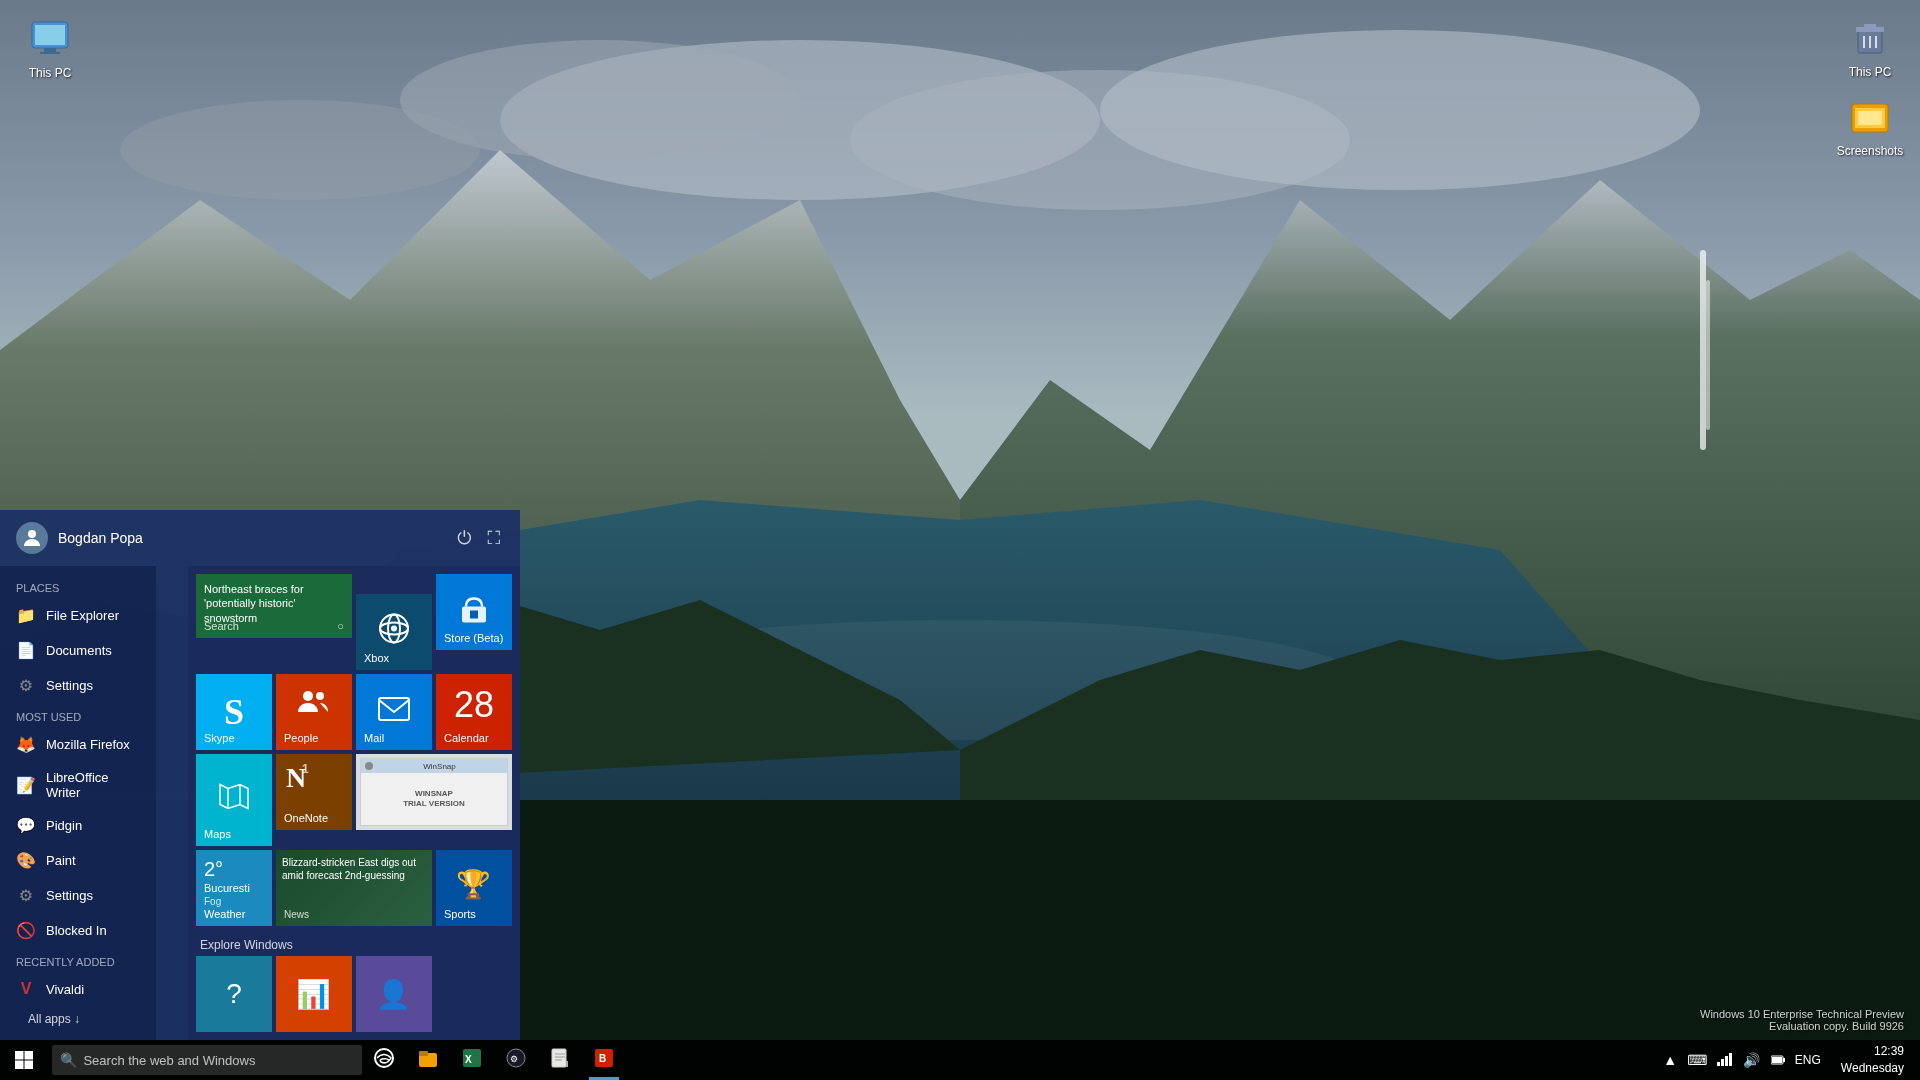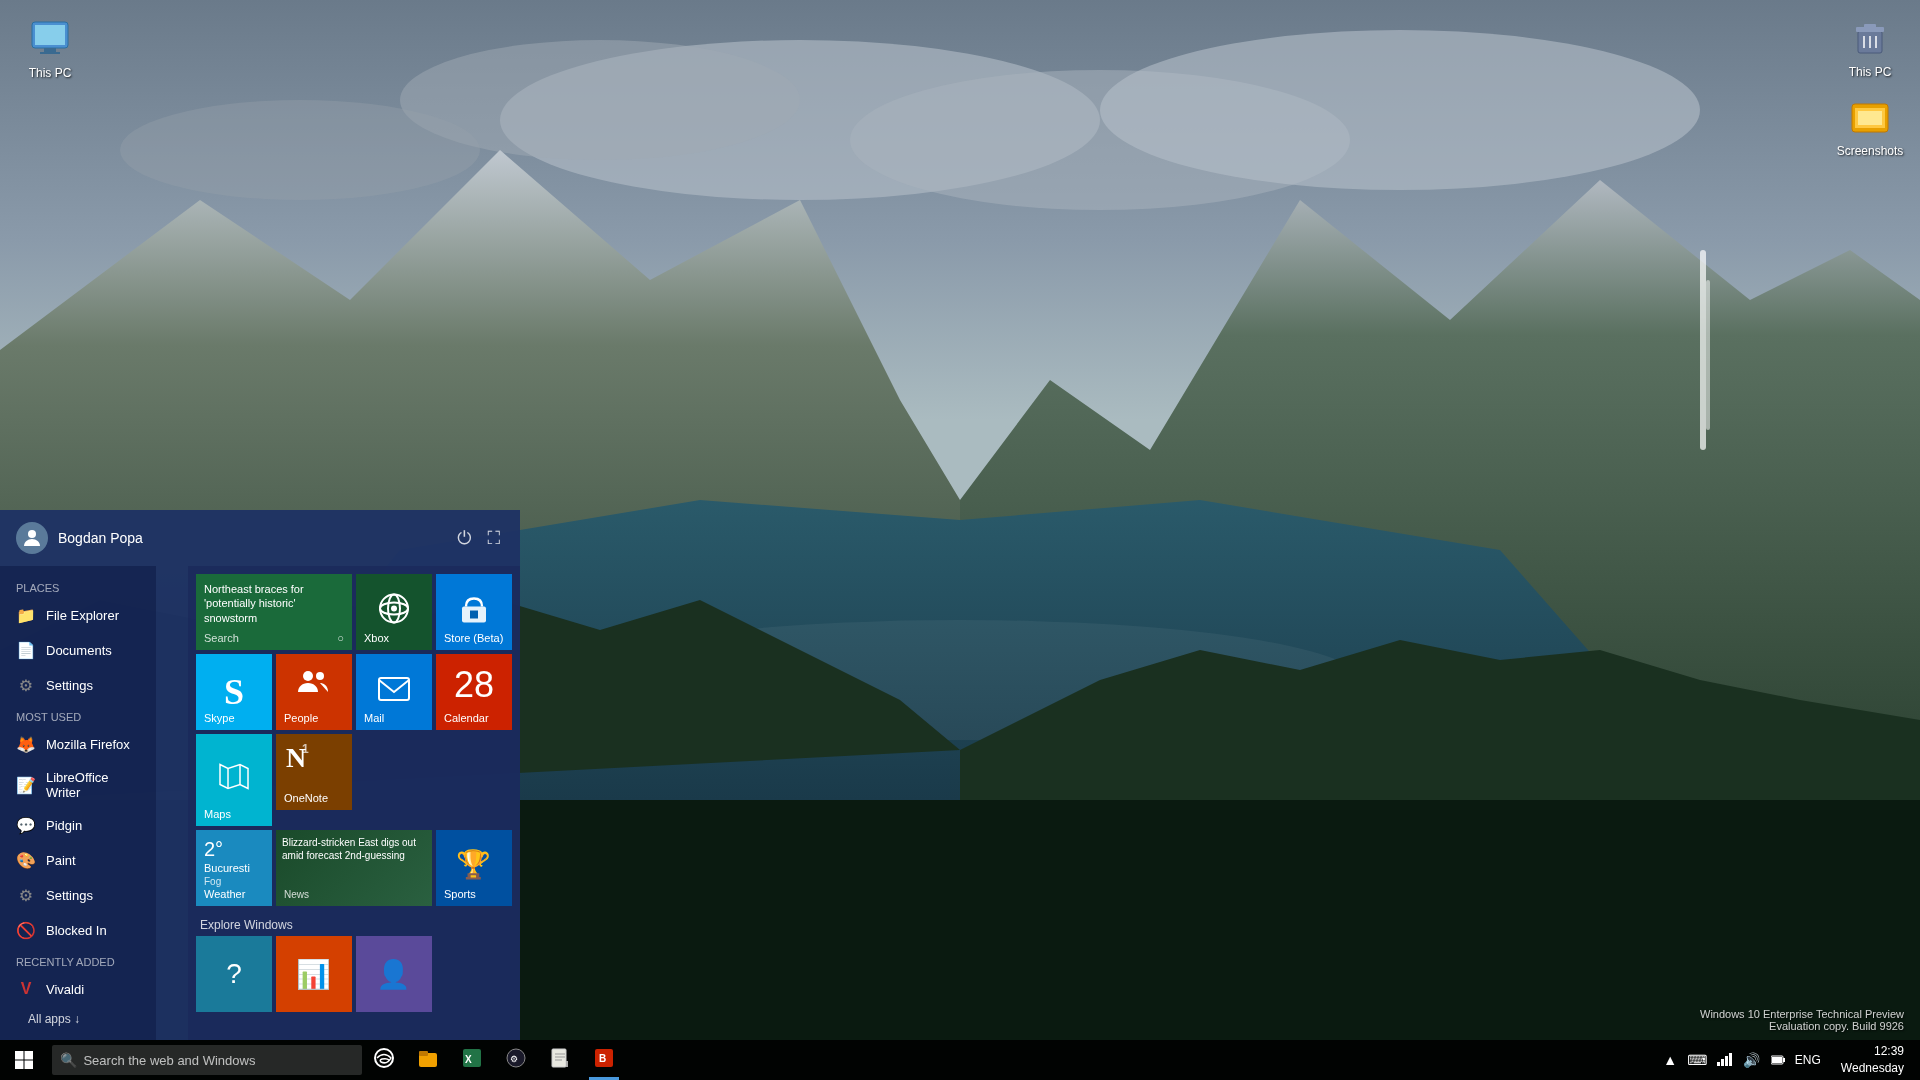--- a/index.html
+++ b/index.html
@@ -211,21 +211,21 @@
     .tile {
       position: relative;
       cursor: pointer;
       overflow: hidden;
     }
 
     .tile-sm { width: 76px; height: 76px; }
     .tile-wide { width: 156px; height: 76px; grid-column: span 2; }
 
     .tile-news { background: #1a6a3a; }
-    .tile-xbox { background: #14532d; }
+    .tile-xbox { background: #0c4a6e; margin-top: 20px; }
     .tile-store { background: #0078d7; }
     .tile-skype { background: #0af; }
     .tile-people { background: #d43; }
     .tile-mail { background: #0078d7; }
     .tile-calendar { background: #e44; }
 
     .tile-label {
       position: absolute;
       bottom: 6px;
       left: 8px;
@@ -543,21 +543,21 @@
 
         <div class="all-apps-btn">
           <span>All apps ↓</span>
         </div>
       </div>
 
       <div id="start-menu-tiles">
 
         <div style="display:flex;gap:4px;margin-bottom:4px;">
 
-          <div class="tile tile-wide tile-news" style="position:relative;width:156px;height:76px;">
+          <div class="tile tile-wide tile-news" style="position:relative;width:156px;height:64px;">
             <div class="news-tile-text">
               <span>Northeast braces for 'potentially historic' snowstorm</span>
             </div>
             <div class="news-tile-search">
               <span>Search</span>
               <span>○</span>
             </div>
           </div>
 
           <div class="tile tile-sm tile-xbox" style="position:relative;width:76px;height:76px;">
@@ -631,20 +631,33 @@
             </div>
             <div class="tile-label">Maps</div>
           </div>
 
           <div class="tile tile-sm" style="position:relative;width:76px;height:76px;background:#7B3F00;">
             <div style="position:absolute;top:8px;left:10px;color:white;font-size:28px;font-weight:bold;font-family:serif;">N</div>
             <div style="position:absolute;top:8px;left:26px;color:rgba(255,255,255,0.7);font-size:12px;font-weight:bold;">1</div>
             <div class="tile-label">OneNote</div>
           </div>
 
+          <div class="tile tile-wide" style="position:relative;width:156px;height:76px;background:#d8dde0;">
+            <div style="position:absolute;inset:4px;background:#f0f0f0;border:1px solid #ccc;">
+              <div style="background:#c0d4e8;height:14px;display:flex;align-items:center;padding:0 4px;gap:3px;">
+                <div style="width:8px;height:8px;background:#888;border-radius:50%;"></div>
+                <div style="flex:1;text-align:center;font-size:8px;color:#333;">WinSnap</div>
+              </div>
+              <div style="display:flex;align-items:center;justify-content:center;height:calc(100% - 14px);">
+                <div style="text-align:center;font-size:8px;color:#555;font-weight:bold;line-height:1.3;">
+                  WINSNAP<br>TRIAL VERSION
+                </div>
+              </div>
+            </div>
+          </div>
         </div>
 
         <div style="display:flex;gap:4px;margin-bottom:4px;">
 
           <div class="tile tile-sm" style="position:relative;width:76px;height:76px;background:#1a8abf;">
             <div class="weather-temp">2°</div>
             <div class="weather-city">Bucuresti</div>
             <div class="weather-cond">Fog</div>
             <div class="tile-label">Weather</div>
           </div>

